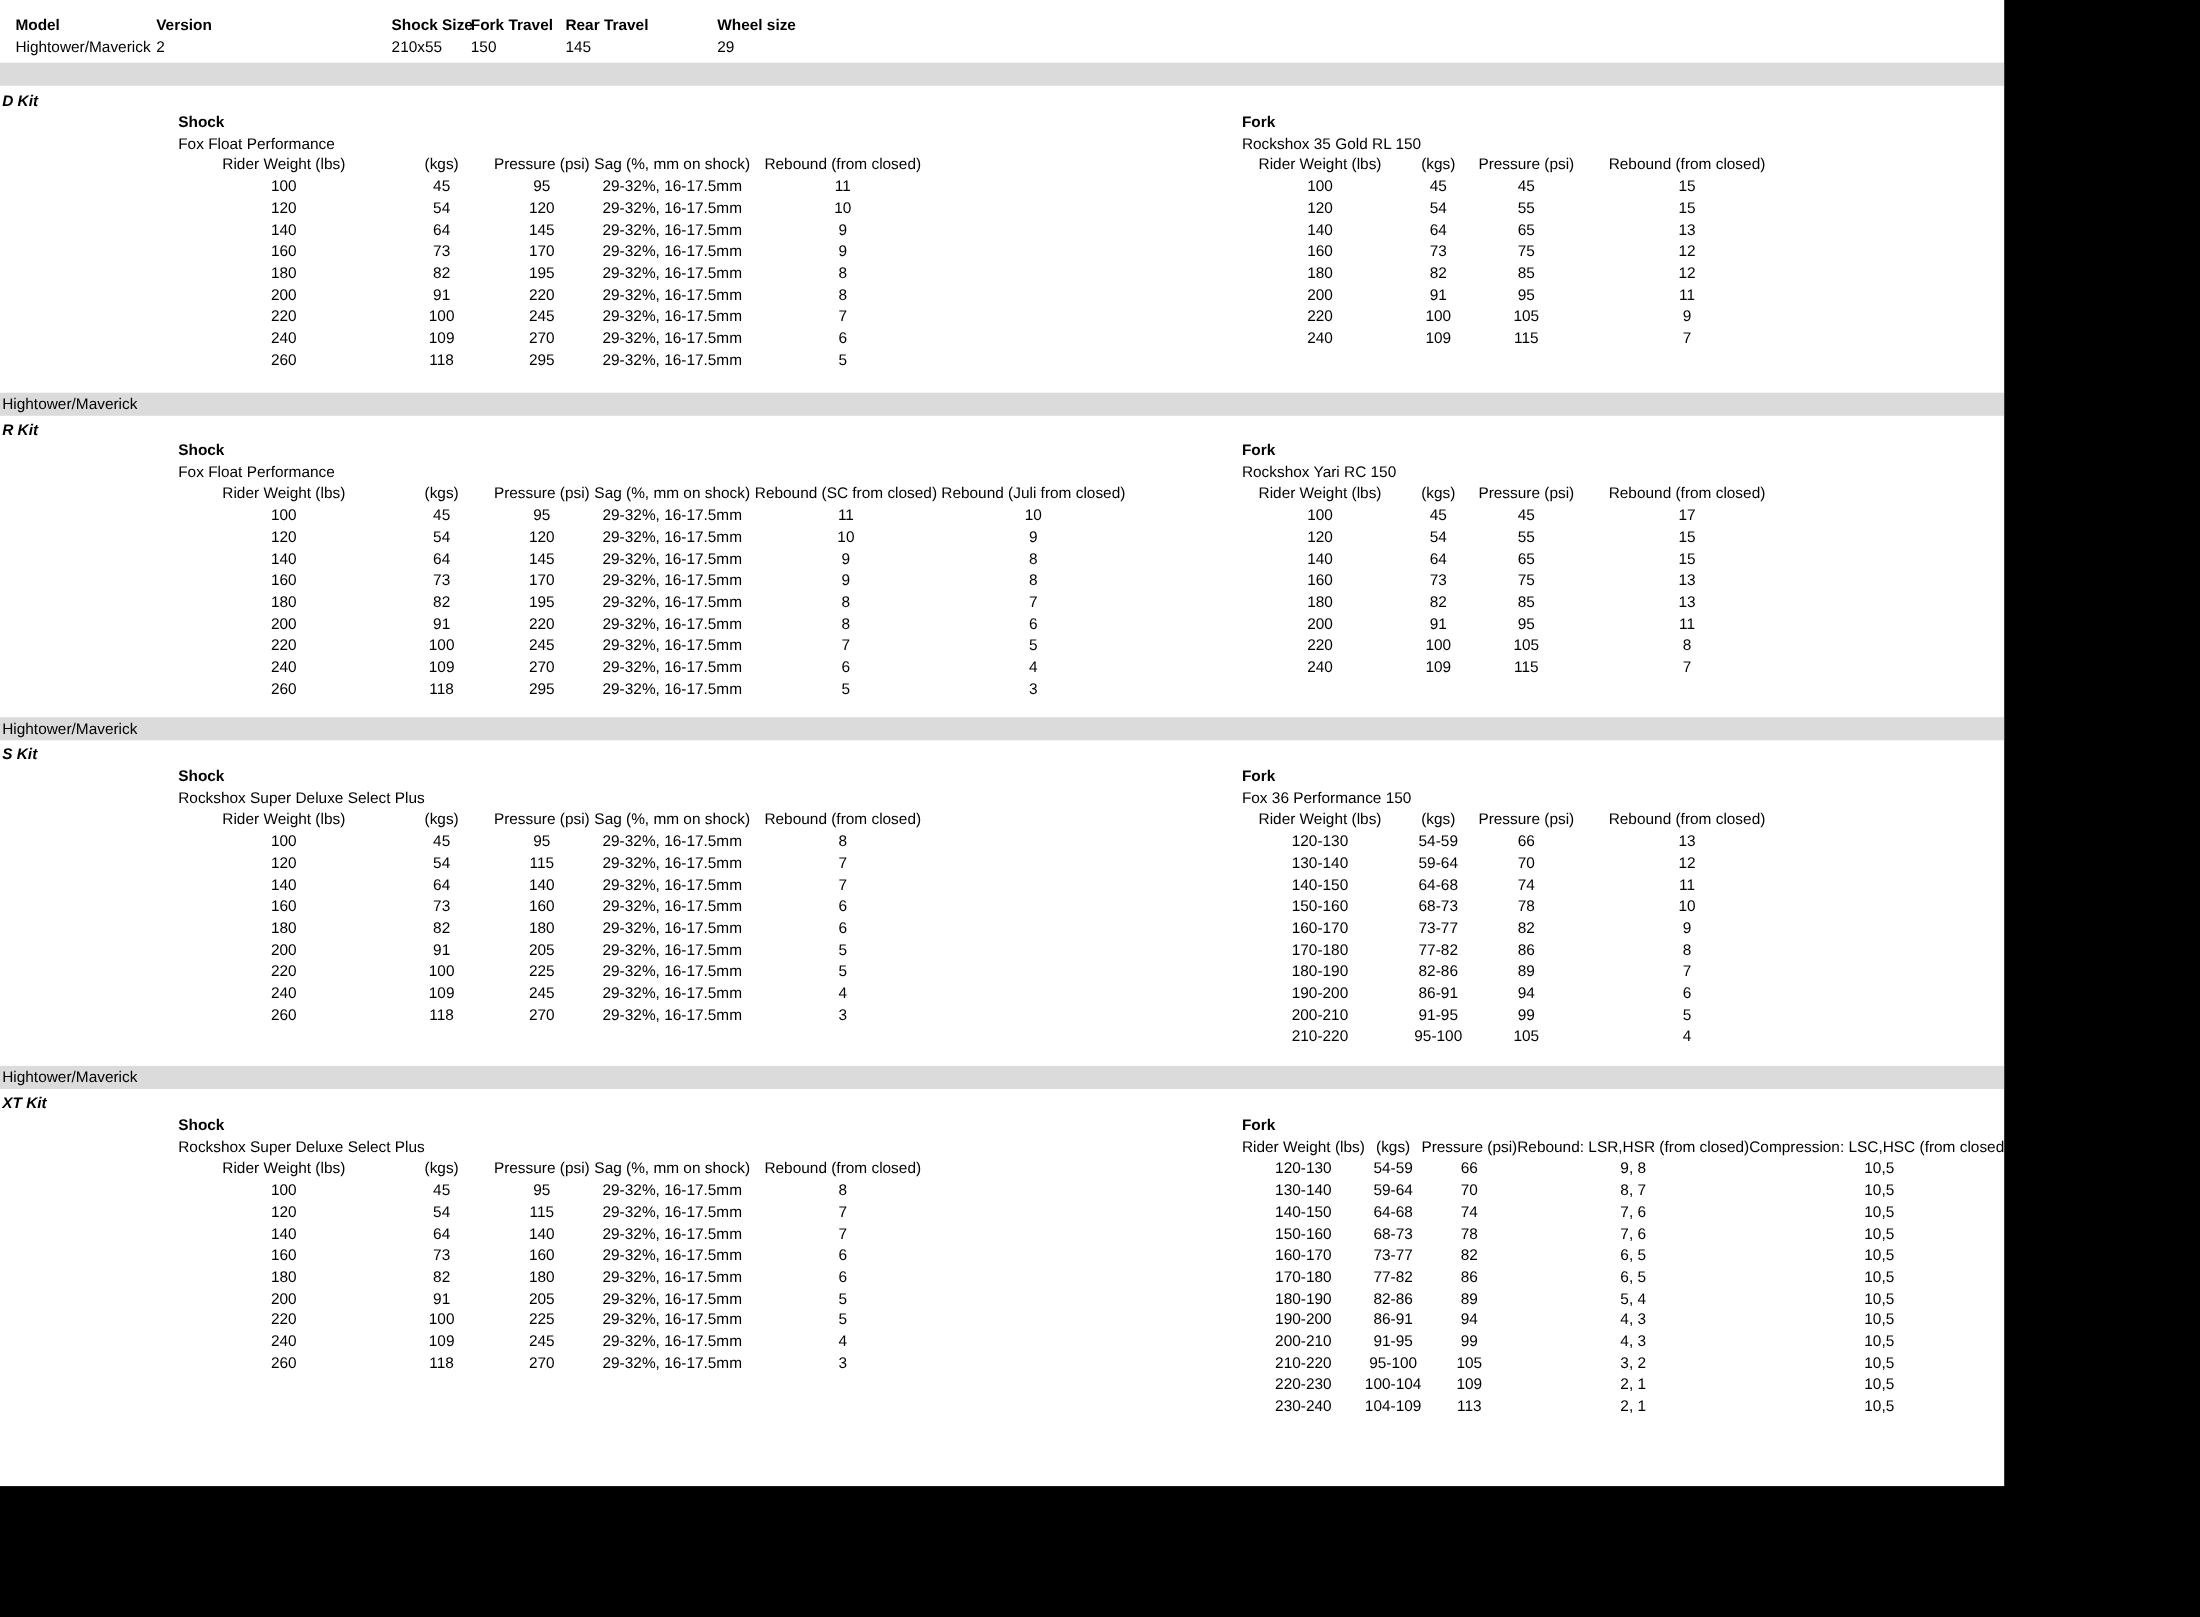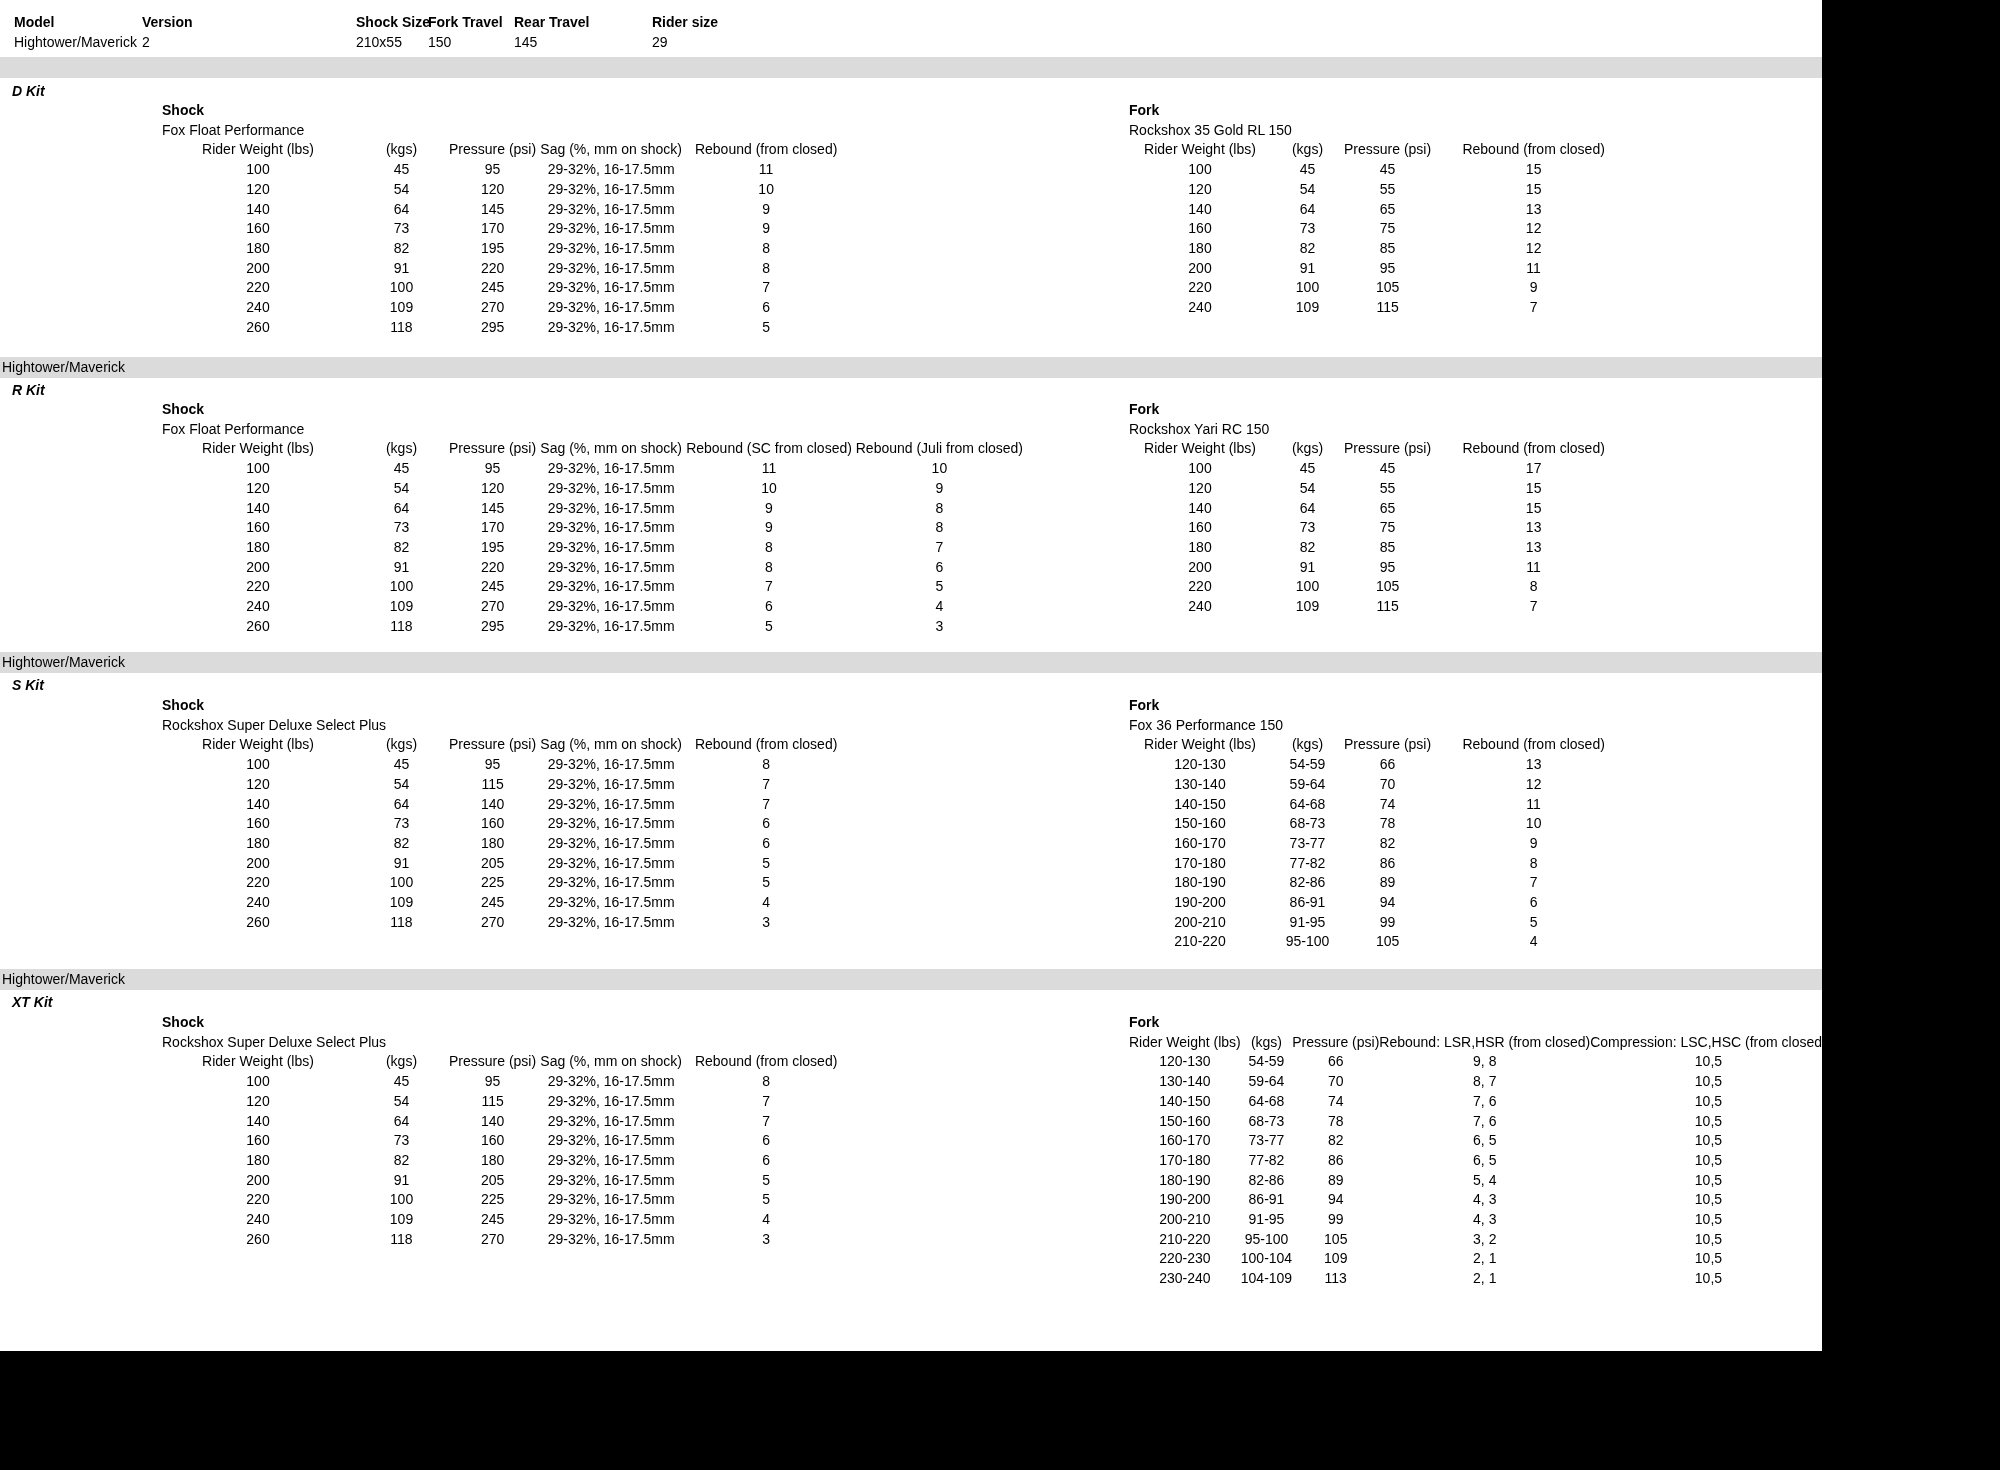--- a/index.html
+++ b/index.html
@@ -20,21 +20,21 @@
   .abs { position:absolute; white-space:nowrap;padding-left:12px; }
   .txt { font-size:14px; line-height:19.7px; }
   .bold { font-weight:bold; }
   .band {
     position:absolute; left:0; width:1822px; height:21px;
     background:#dbdbdb;
     font-size:14px; line-height:21px;
     padding-left:2px; white-space:nowrap;
   }
   .kit-label {
-    position:absolute; left:12px;
+    position:absolute; left:2px;
     font-size:14px; line-height:19.7px;
     font-weight:bold; font-style:italic; white-space:nowrap;
   }
   .block { position:absolute;margin-left:29px; }
   .block-title { font-size:14px; line-height:19.7px; font-weight:bold; white-space:nowrap; }
   .block-product { font-size:14px; line-height:19.7px; white-space:nowrap; }
   table.data { border-collapse:collapse; table-layout:fixed; }
   table.data td {
     font-size:14px; line-height:19.7px; height:19.7px;
     text-align:center; vertical-align:middle;
@@ -45,21 +45,21 @@
 <body>
 
 <div class="sheet">
 
   <div>
     <span class="abs txt bold" style="left:2px;   top:13px">Model</span>
     <span class="abs txt bold" style="left:130px; top:13px">Version</span>
     <span class="abs txt bold" style="left:344px; top:13px">Shock Size</span>
     <span class="abs txt bold" style="left:416px; top:13px">Fork Travel</span>
     <span class="abs txt bold" style="left:502px; top:13px">Rear Travel</span>
-    <span class="abs txt bold" style="left:640px; top:13px">Rider size</span>
+    <span class="abs txt bold" style="left:640px; top:13px">Wheel size</span>
 
     <span class="abs txt" style="left:2px;   top:33px">Hightower/Maverick</span>
     <span class="abs txt" style="left:130px; top:33px">2</span>
     <span class="abs txt" style="left:344px; top:33px">210x55</span>
     <span class="abs txt" style="left:416px; top:33px">150</span>
     <span class="abs txt" style="left:502px; top:33px">145</span>
     <span class="abs txt" style="left:640px; top:33px">29</span>
   </div>
 
   <div class="band" style="top:57px"><span></span></div>

